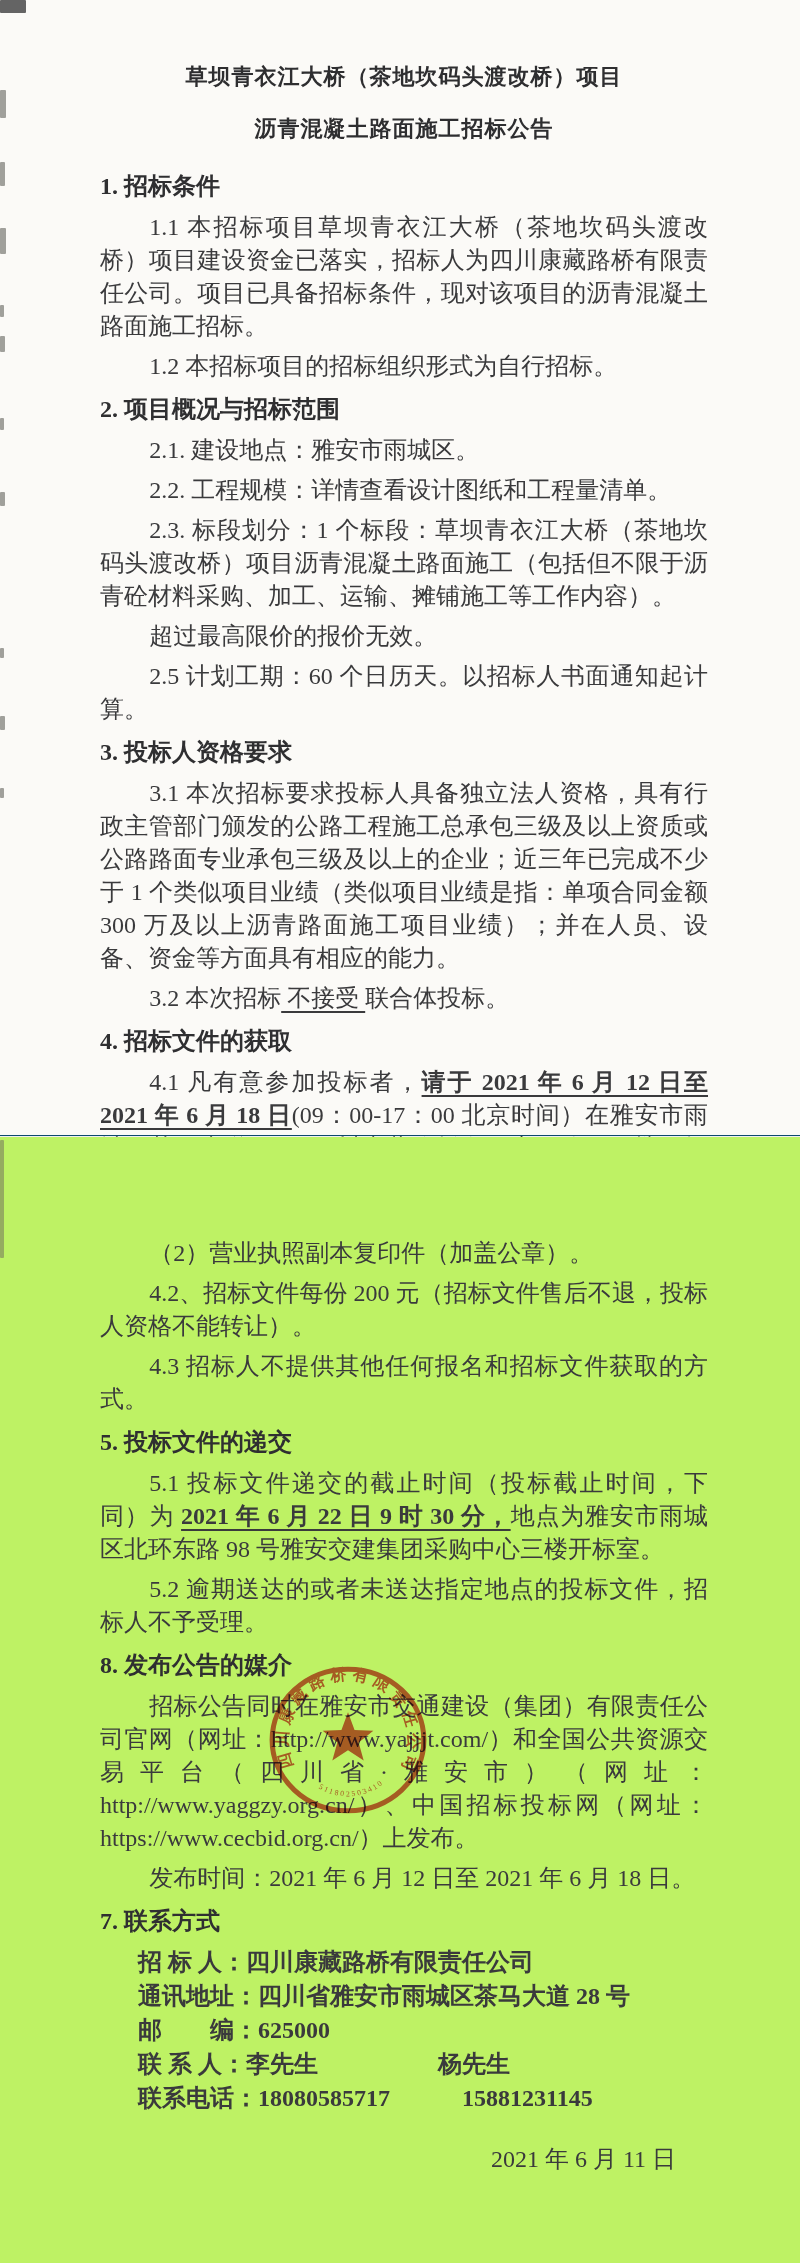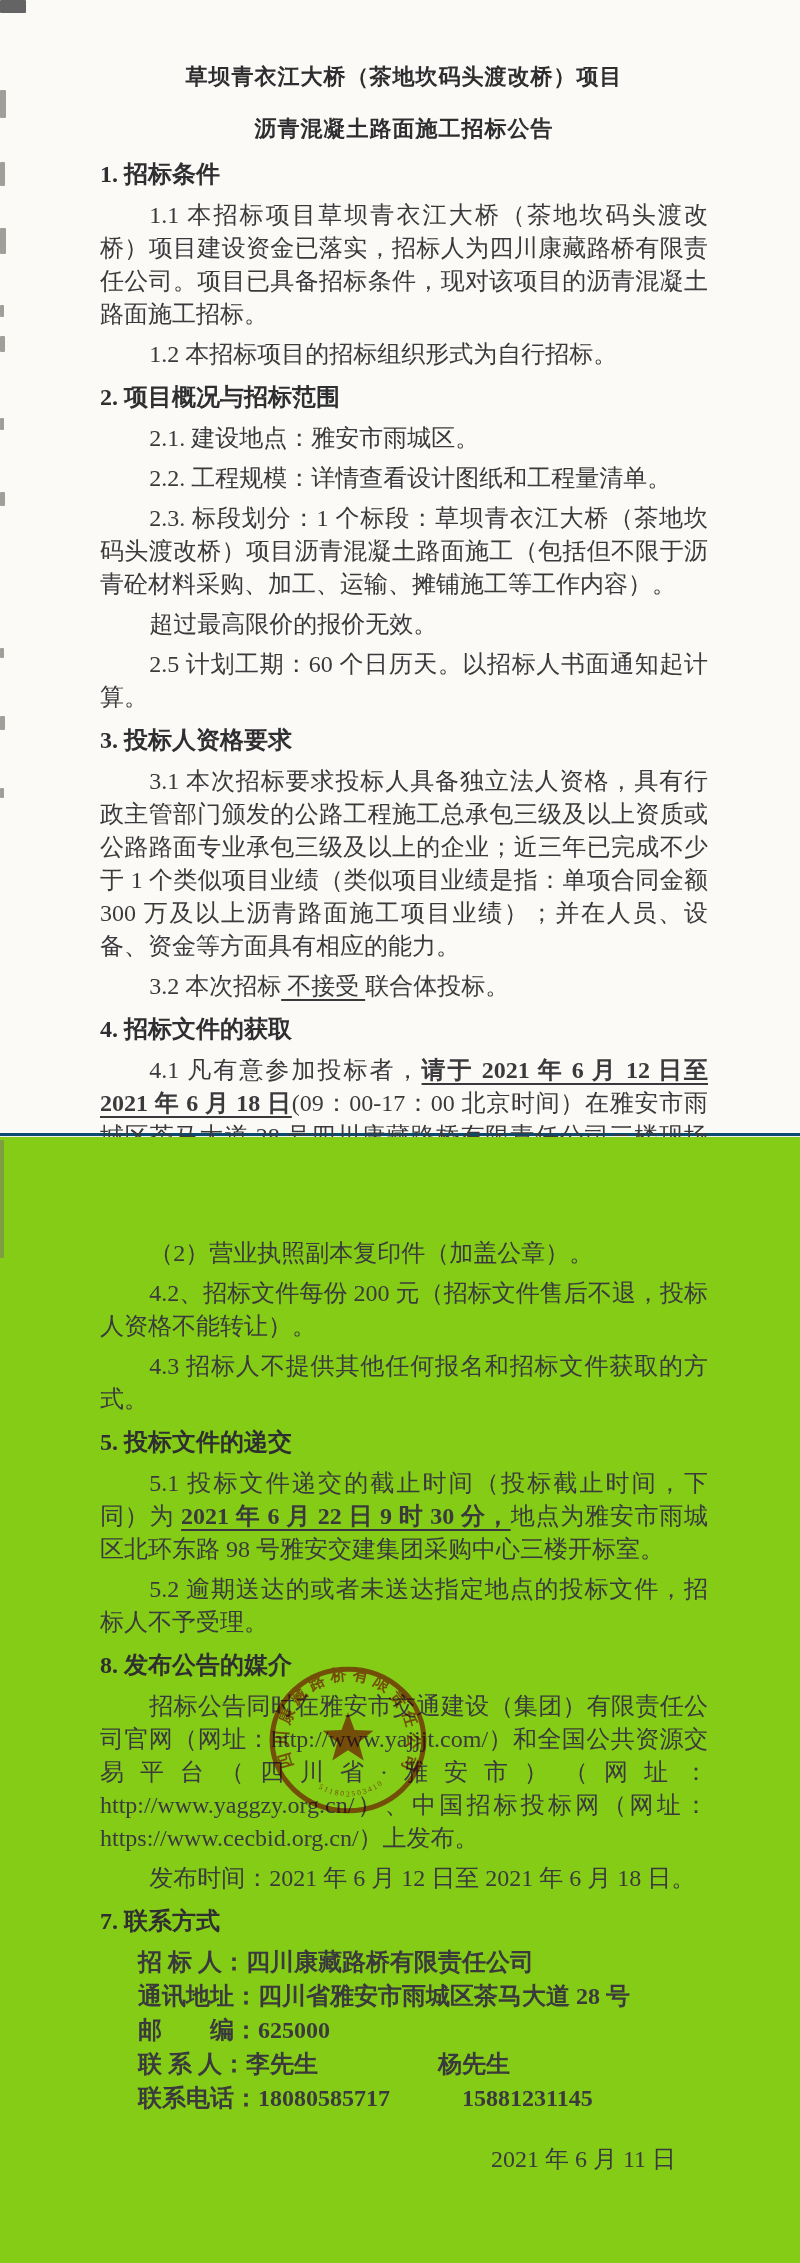--- a/index.html
+++ b/index.html
@@ -2,28 +2,28 @@
 <html><head>
 <meta charset="utf-8">
 <style>
   html,body{margin:0;padding:0;}
   body{
     width:800px;height:2263px;position:relative;overflow:hidden;
     background:#efefef;
     font-family:"Liberation Serif","DejaVu Serif",serif;
   }
   .page{position:absolute;left:0;width:800px;box-sizing:border-box;}
-  #page1{top:0;height:1136px;background:#fbfaf7;border-bottom:3px solid #0c4a6e;
+  #page1{top:0;height:1136px;background:#fbfaf7;border-bottom:1px solid #0c4a6e;
          padding:58px 92px 0 100px;}
-  #page2{top:1137px;height:1126px;background:#84cc16;padding:100px 92px 0 100px;}
+  #page2{top:1137px;height:1126px;background:#bef264;padding:100px 92px 0 100px;}
   .title{
     text-align:center;font-size:22px;font-weight:bold;color:#2e2e30;
     line-height:38px;letter-spacing:1px;margin:0 0 14px 0;
   }
-  .title.second{margin-bottom:10px;}
+  .title.second{margin-bottom:22px;}
   .para{font-size:24px;color:#3a3a3c;line-height:33px;margin:0 0 7px 0;
         text-align:justify;}
   .para.heading{font-weight:bold;color:#2f2f31;margin:10px 0 8px 0;}
   .para.body{text-indent:2.05em;}
   .para.contact{padding-left:38px;margin-bottom:1px;font-weight:bold;}
   .para.date{text-align:right;padding-right:32px;margin-top:28px;}
   .seg-plain{}
   .seg-u{text-decoration:underline;text-underline-offset:5px;font-family:Liberation Serif, serif;}
   .seg-bu{font-weight:bold;text-decoration:underline;text-underline-offset:5px;}
   

